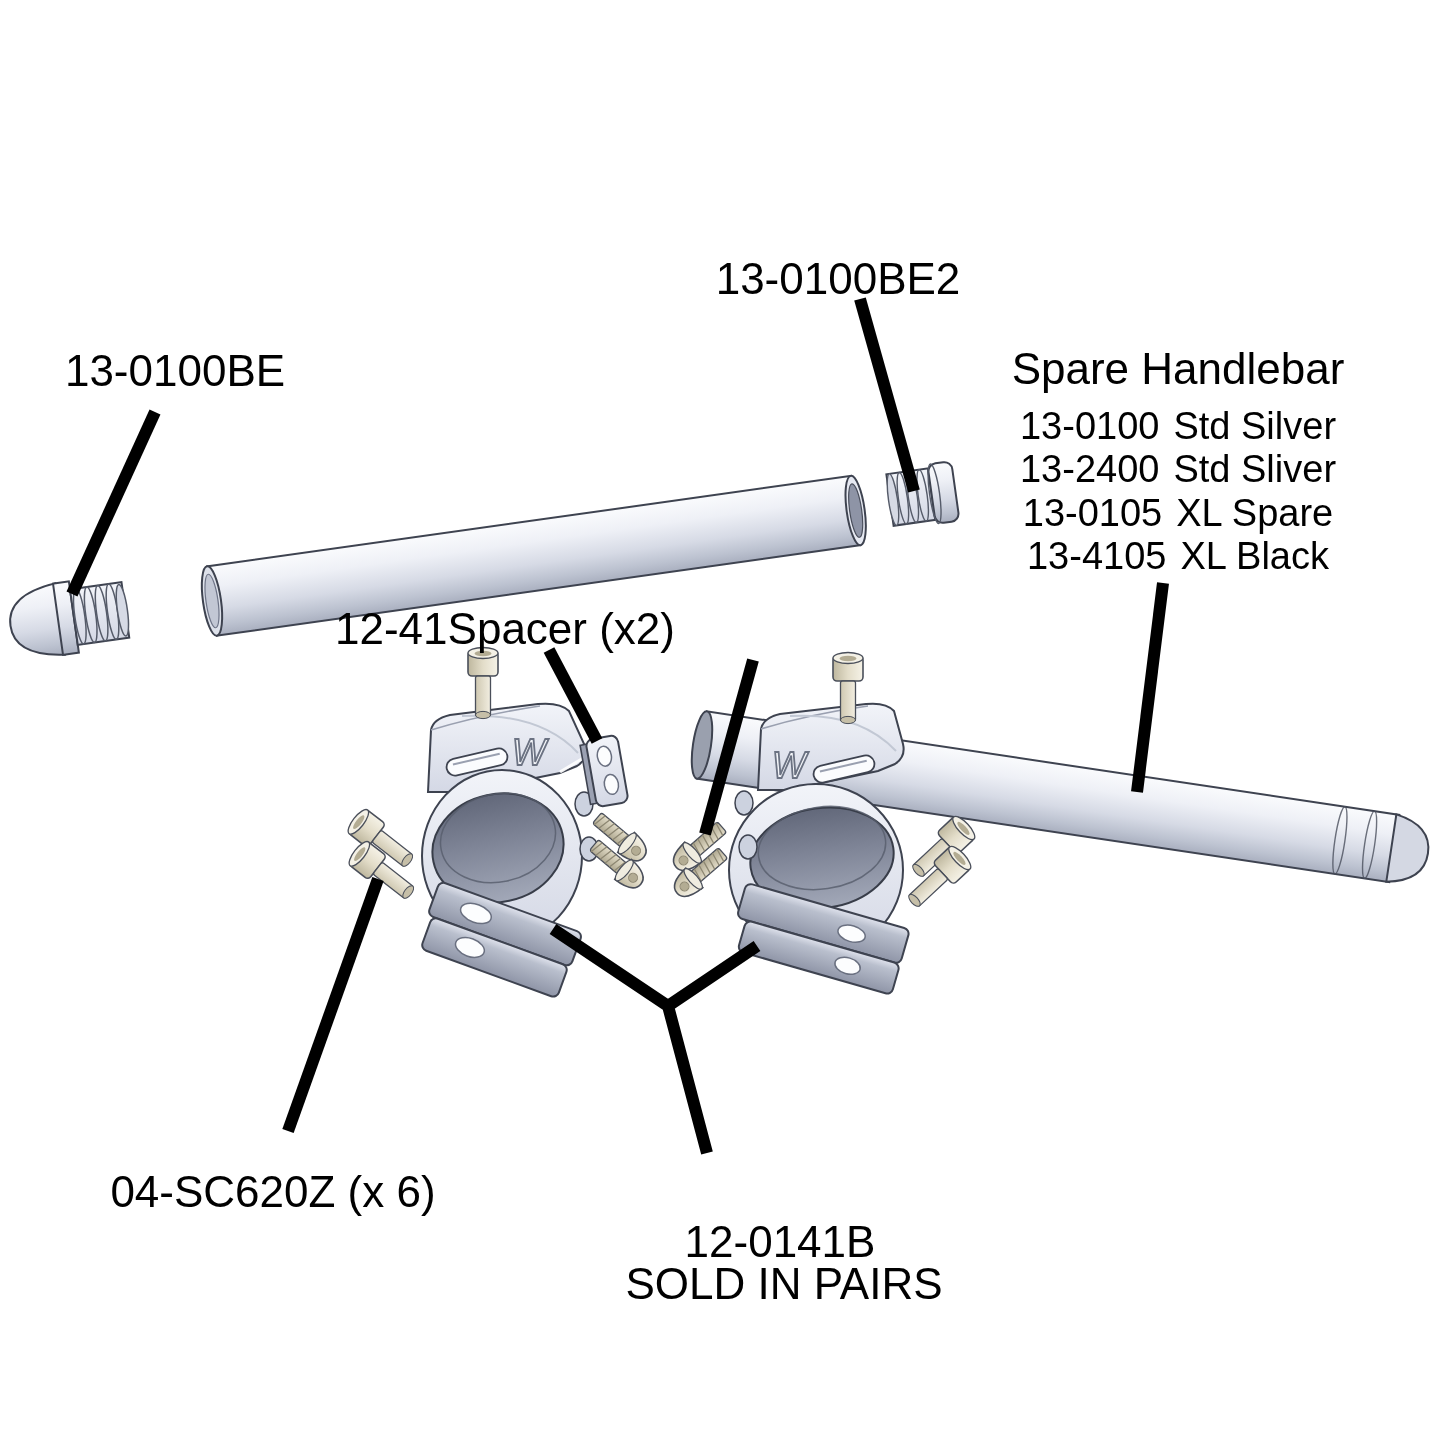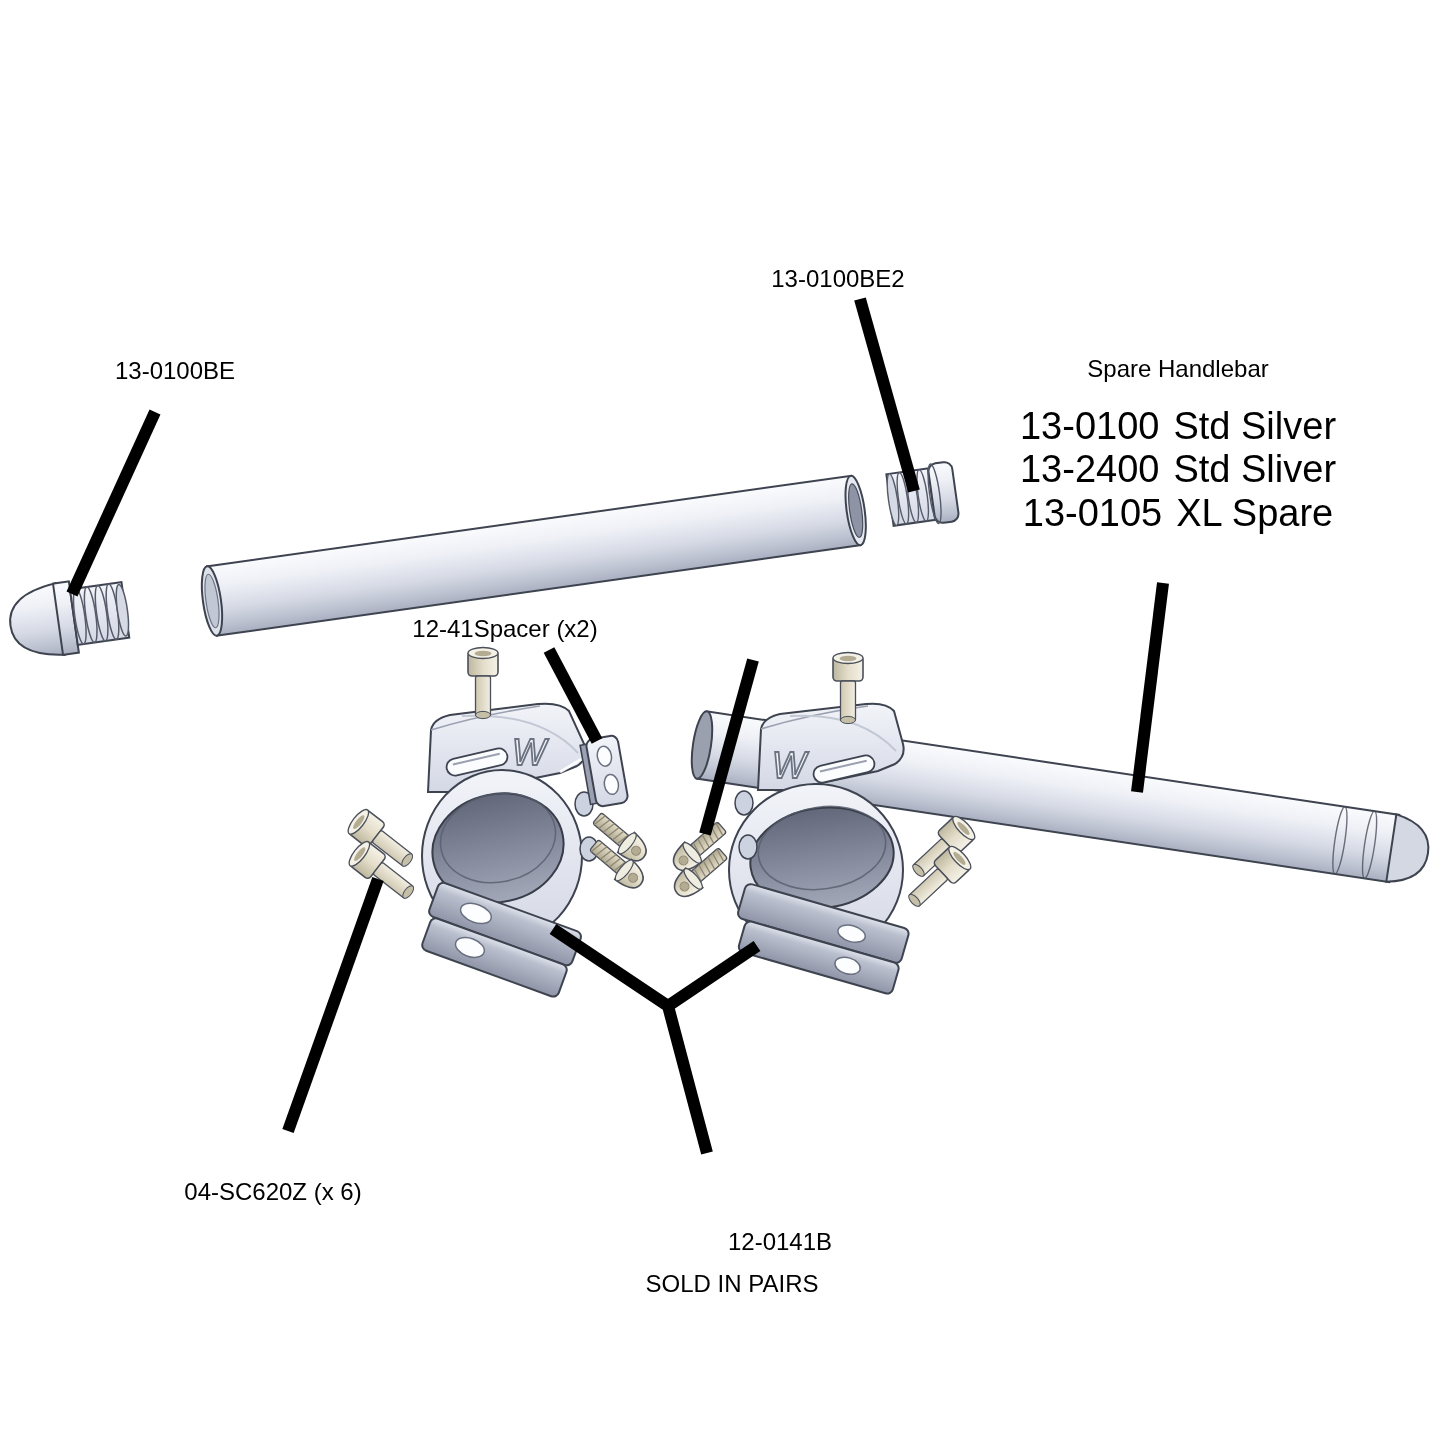--- a/index.html
+++ b/index.html
@@ -1,19 +1,19 @@
 <!DOCTYPE html>
 <html><head>
 <meta charset="utf-8">
 <style>
   html,body{margin:0;padding:0;background:#fff;}
   #stage{position:relative;width:1445px;height:1445px;background:#ffffff;overflow:hidden;
          font-family:"Liberation Sans", sans-serif;color:#000;}
   svg{position:absolute;left:0;top:0;}
-  .lbl{position:absolute;transform:translate(-50%,-50%);font-size:24px;line-height:44px;
+  .lbl{position:absolute;transform:translate(-50%,-50%);font-size:44px;line-height:44px;
        white-space:nowrap;color:#000;}
   .opt{position:absolute;transform:translate(-50%,-50%);display:flex;gap:14px;
        font-size:38px;line-height:44px;white-space:nowrap;}
 </style>
 </head>
 <body>
 
 <div id="stage">
 
 <svg width="1445" height="1445" viewBox="0 0 1445 1445">
@@ -192,19 +192,23 @@
     <span>Std Silver</span>
   </div>
   <div class="opt" style="left:1178px;top:469px">
     <span>13-2400</span>
     <span>Std Sliver</span>
   </div>
   <div class="opt" style="left:1178px;top:513px">
     <span>13-0105</span>
     <span>XL Spare</span>
   </div>
+  <div class="opt" style="left:1178px;top:556px">
+    <span>13-4105</span>
+    <span>XL Black</span>
+  </div>
 
   <div class="lbl" style="left:505px;top:629px">12-41Spacer (x2)</div>
   <div class="lbl" style="left:273px;top:1192px">04-SC620Z (x 6)</div>
 
   <div class="lbl" style="left:780px;top:1242px">12-0141B</div>
-  <div class="lbl" style="left:732px;top:1284px">SOLD IN PAIRS</div>
+  <div class="lbl" style="left:784px;top:1284px">SOLD IN PAIRS</div>
 </div>
 
 </body></html>

